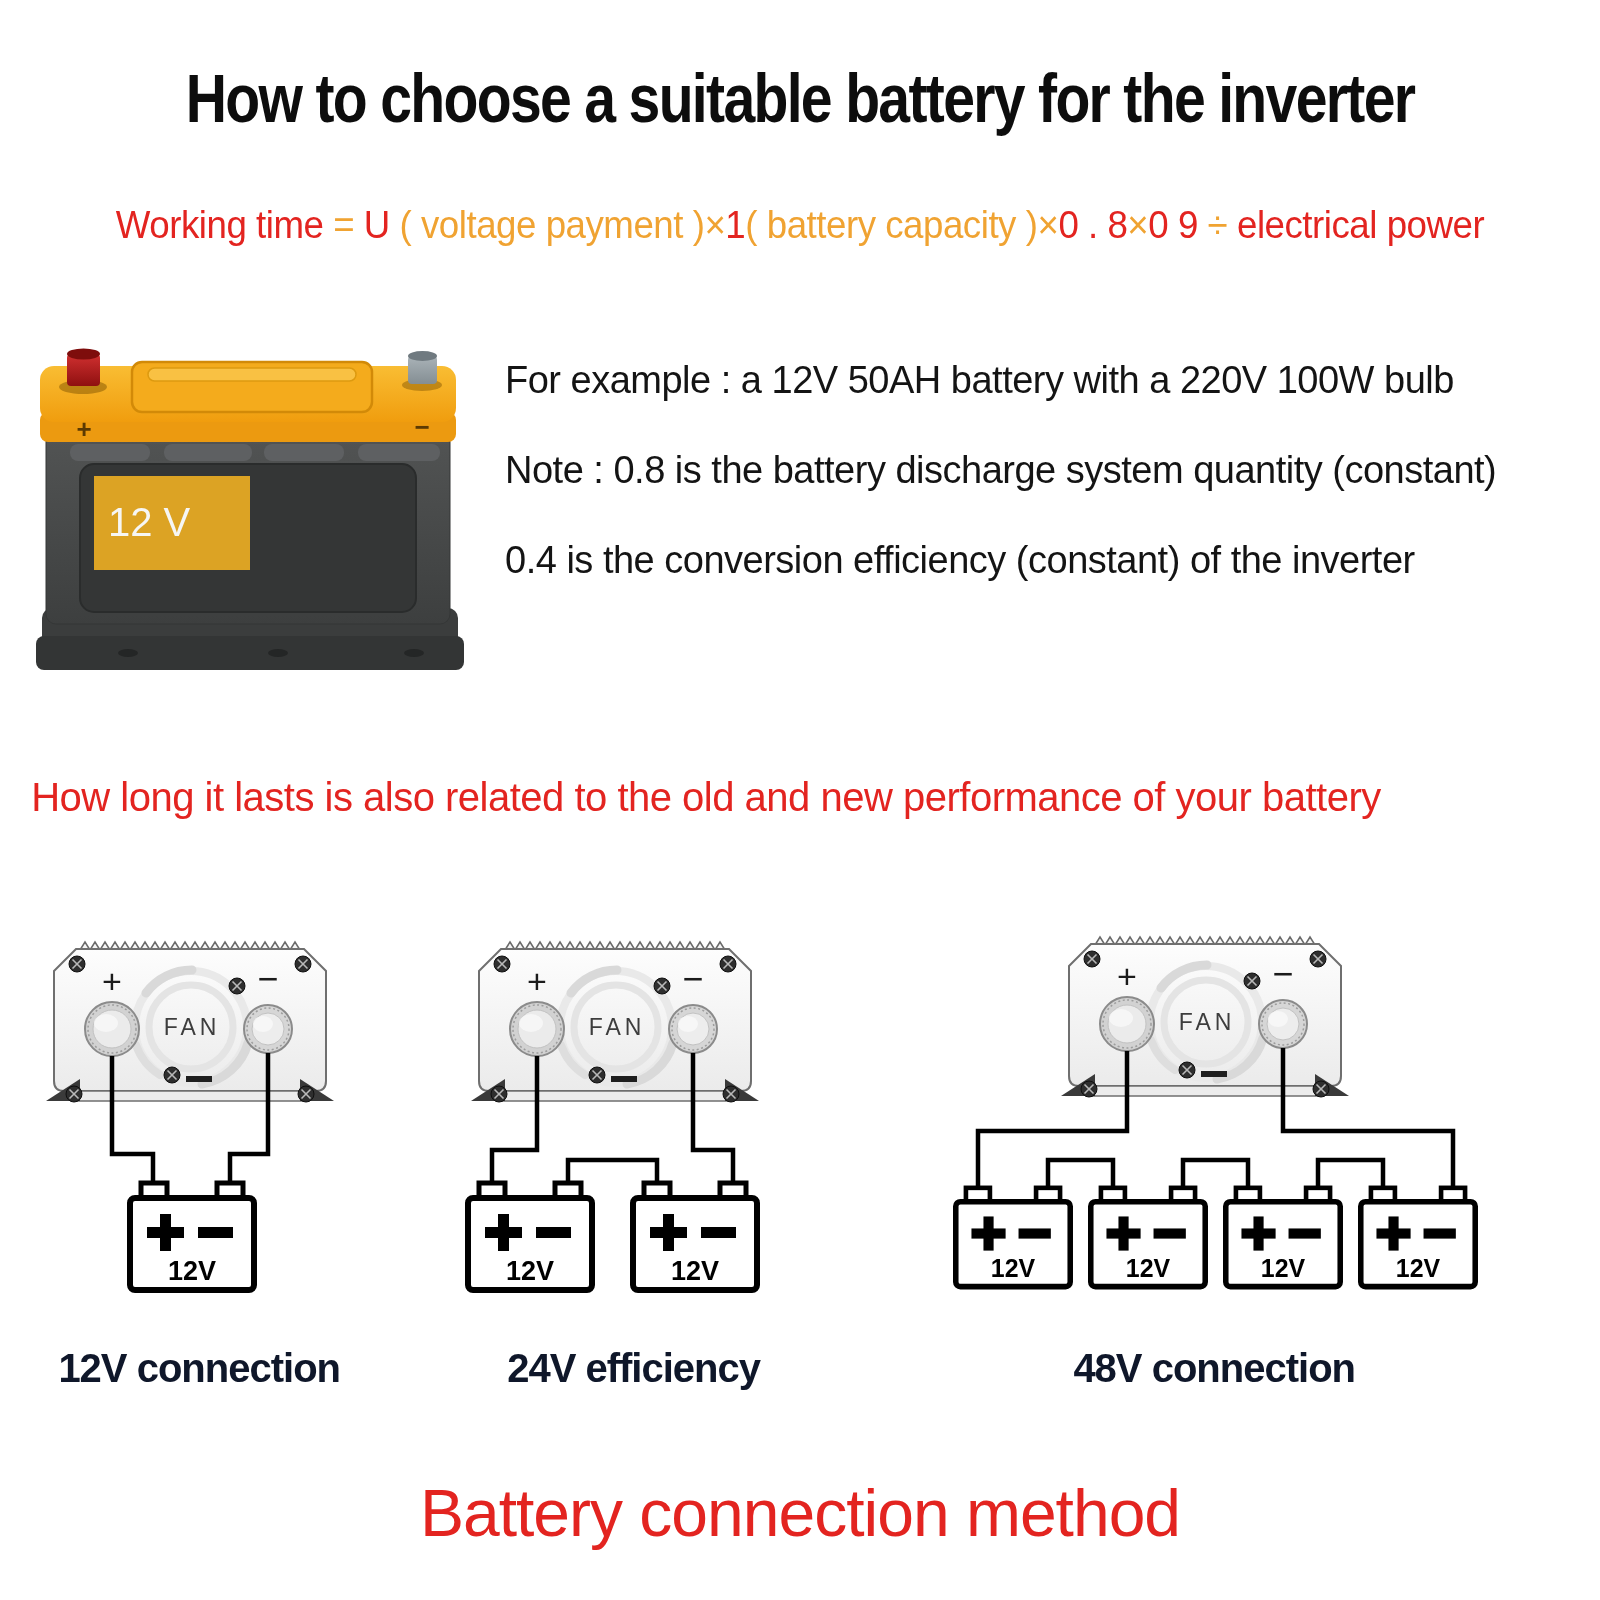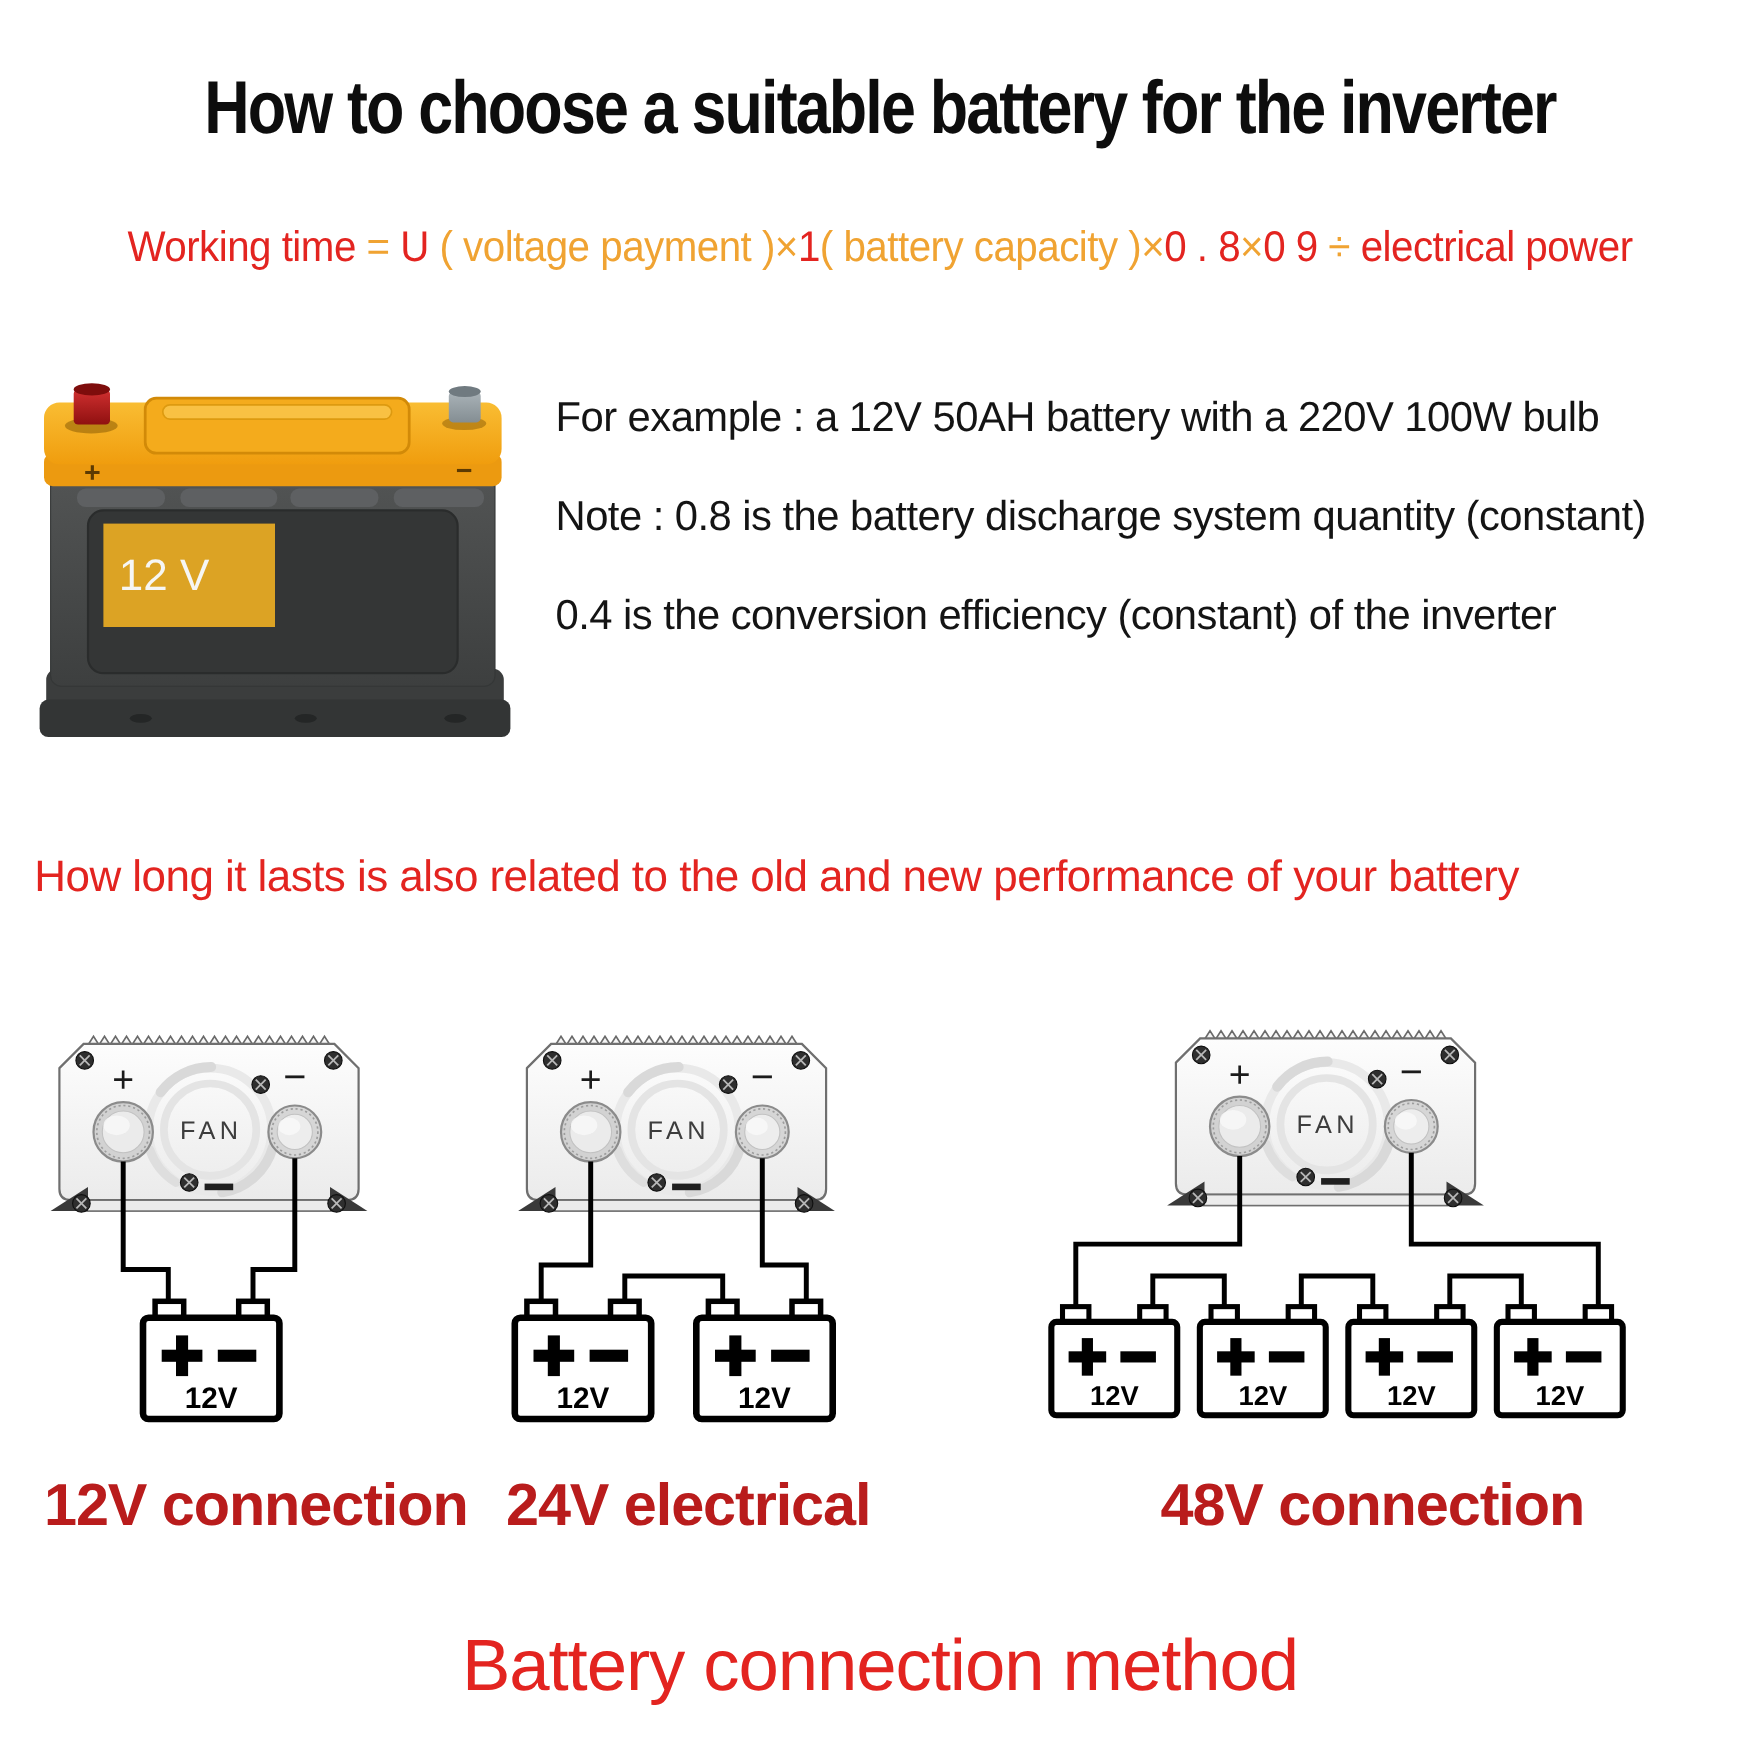--- a/index.html
+++ b/index.html
@@ -14,22 +14,22 @@
   .c-orange{color:#f0a332;}
   .example{position:absolute;left:505px;top:358px;width:1080px;}
   .ex-line{font-size:38px;line-height:44px;margin-bottom:46px;letter-spacing:-0.5px;white-space:nowrap;color:#141414;}
   .note{position:absolute;left:0;top:766px;width:1412px;height:62px;line-height:62px;text-align:center;
         font-size:40px;letter-spacing:-0.5px;color:#e32420;white-space:nowrap;}
   .battery-photo{position:absolute;left:32px;top:340px;}
   .diagram{position:absolute;}
   .d1{left:30px;top:928px;}
   .d2{left:455px;top:928px;}
   .d3{left:945px;top:926px;}
-  .diagram-label{position:absolute;top:1342px;width:300px;height:52px;line-height:52px;text-align:left;
-                 font-size:54px;font-weight:bold;letter-spacing:-1px;color:#b91c1c;white-space:nowrap;}
+  .diagram-label{position:absolute;top:1342px;width:300px;height:52px;line-height:52px;text-align:right;
+                 font-size:40px;font-weight:bold;letter-spacing:-1px;color:#0f172a;white-space:nowrap;}
   .dl1{left:40px;} .dl2{left:460px;} .dl3{left:1055px;}
   .footer-title{position:absolute;left:0;top:1468px;width:1600px;height:90px;line-height:90px;text-align:center;
                 font-size:66px;letter-spacing:-1px;color:#e32420;white-space:nowrap;}
   svg text{font-family:"Liberation Sans",sans-serif;}
   .wire{stroke:#000;stroke-width:4.5;fill:none;}
 </style>
 </head>
 <body>
 
 <div class="canvas">
@@ -183,18 +183,18 @@
     <path class="wire" d="M103,264 V234 H168 V264"></path>
     <path class="wire" d="M238,264 V234 H303 V264"></path>
     <path class="wire" d="M373,264 V234 H438 V264"></path>
     <use href="#batt-sym" transform="translate(8,260) scale(0.923)"></use>
     <use href="#batt-sym" transform="translate(143,260) scale(0.923)"></use>
     <use href="#batt-sym" transform="translate(278,260) scale(0.923)"></use>
     <use href="#batt-sym" transform="translate(413,260) scale(0.923)"></use>
   </svg>
 
   <div class="diagram-label dl1">12V connection</div>
-  <div class="diagram-label dl2">24V electrical</div>
+  <div class="diagram-label dl2">24V efficiency</div>
   <div class="diagram-label dl3">48V connection</div>
 
   <div class="footer-title">Battery connection method</div>
 
 </div>
 
 </body></html>

